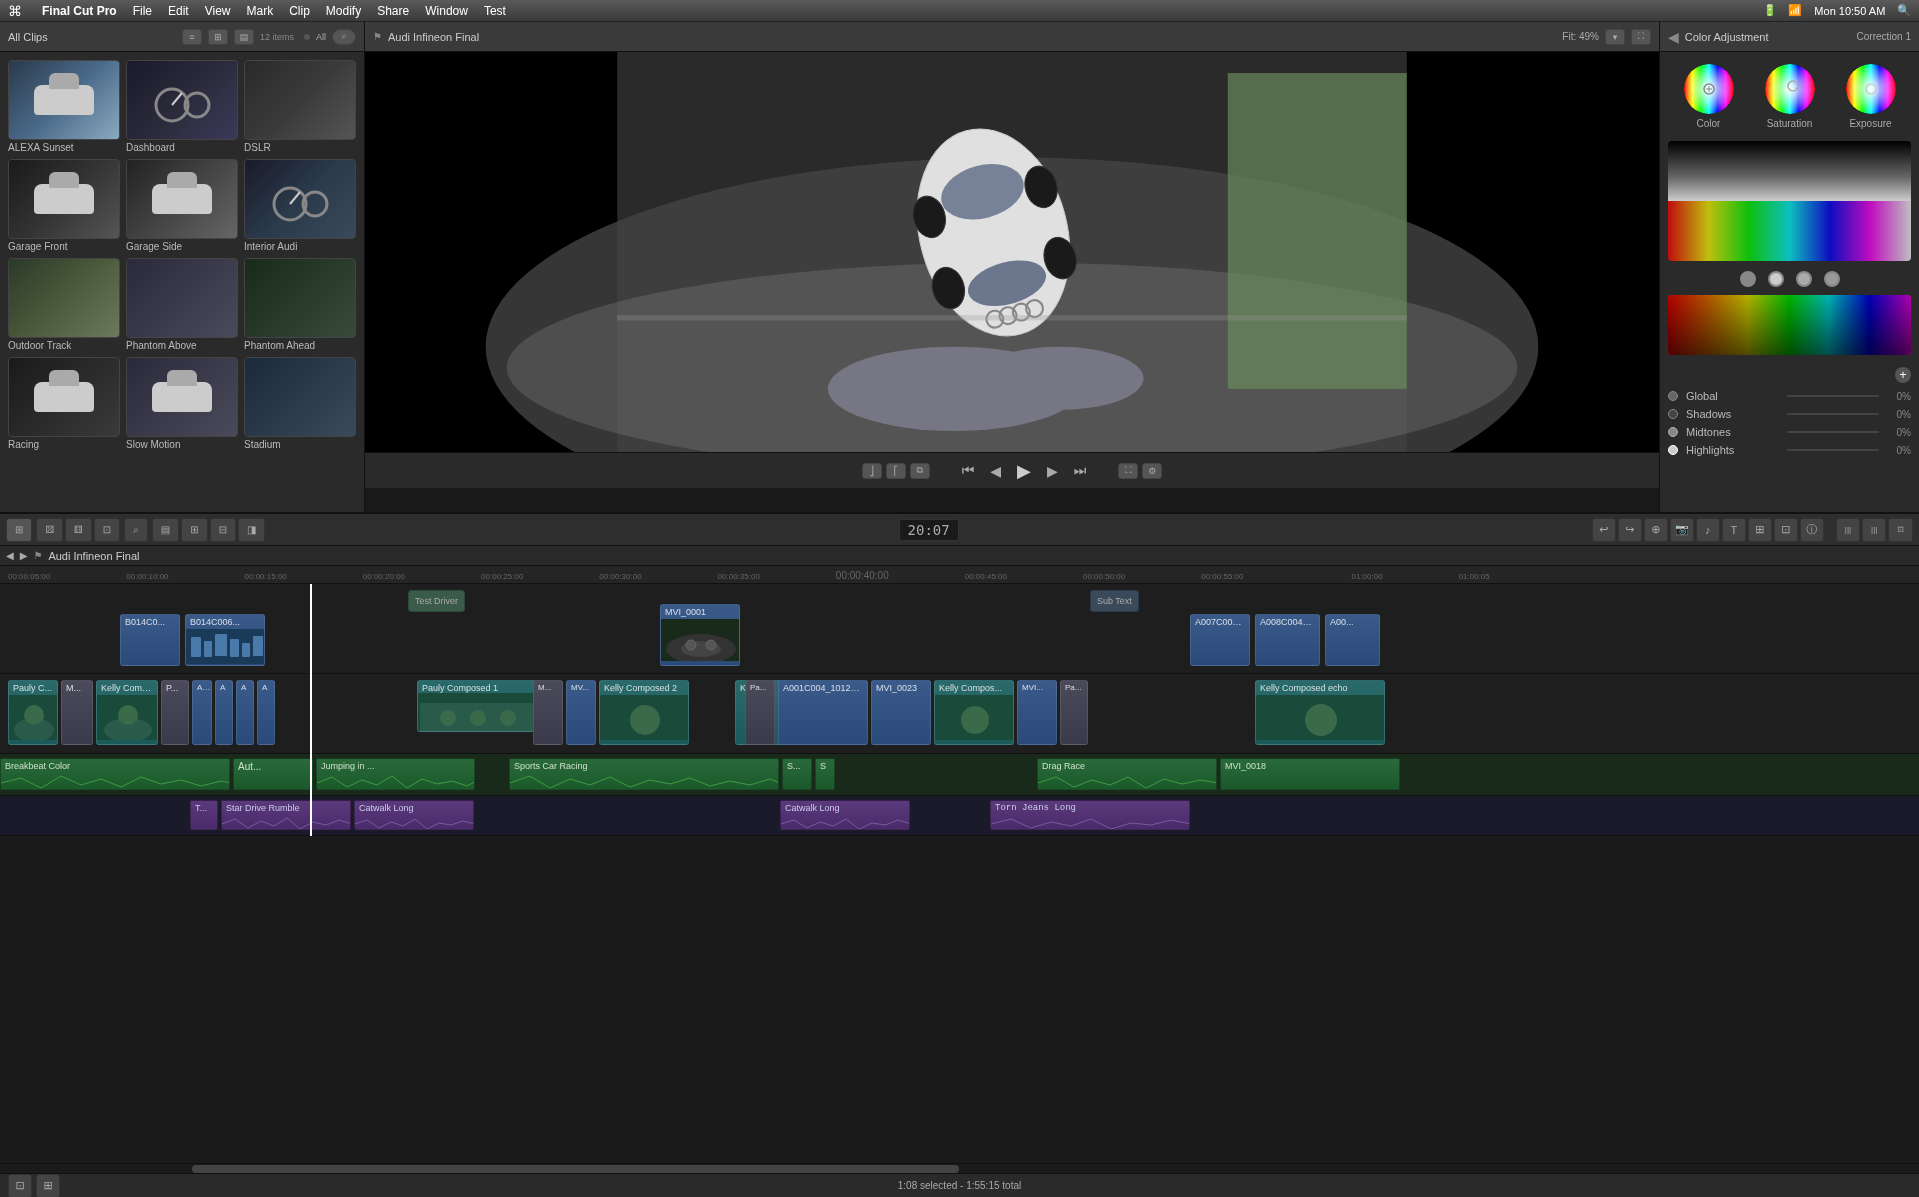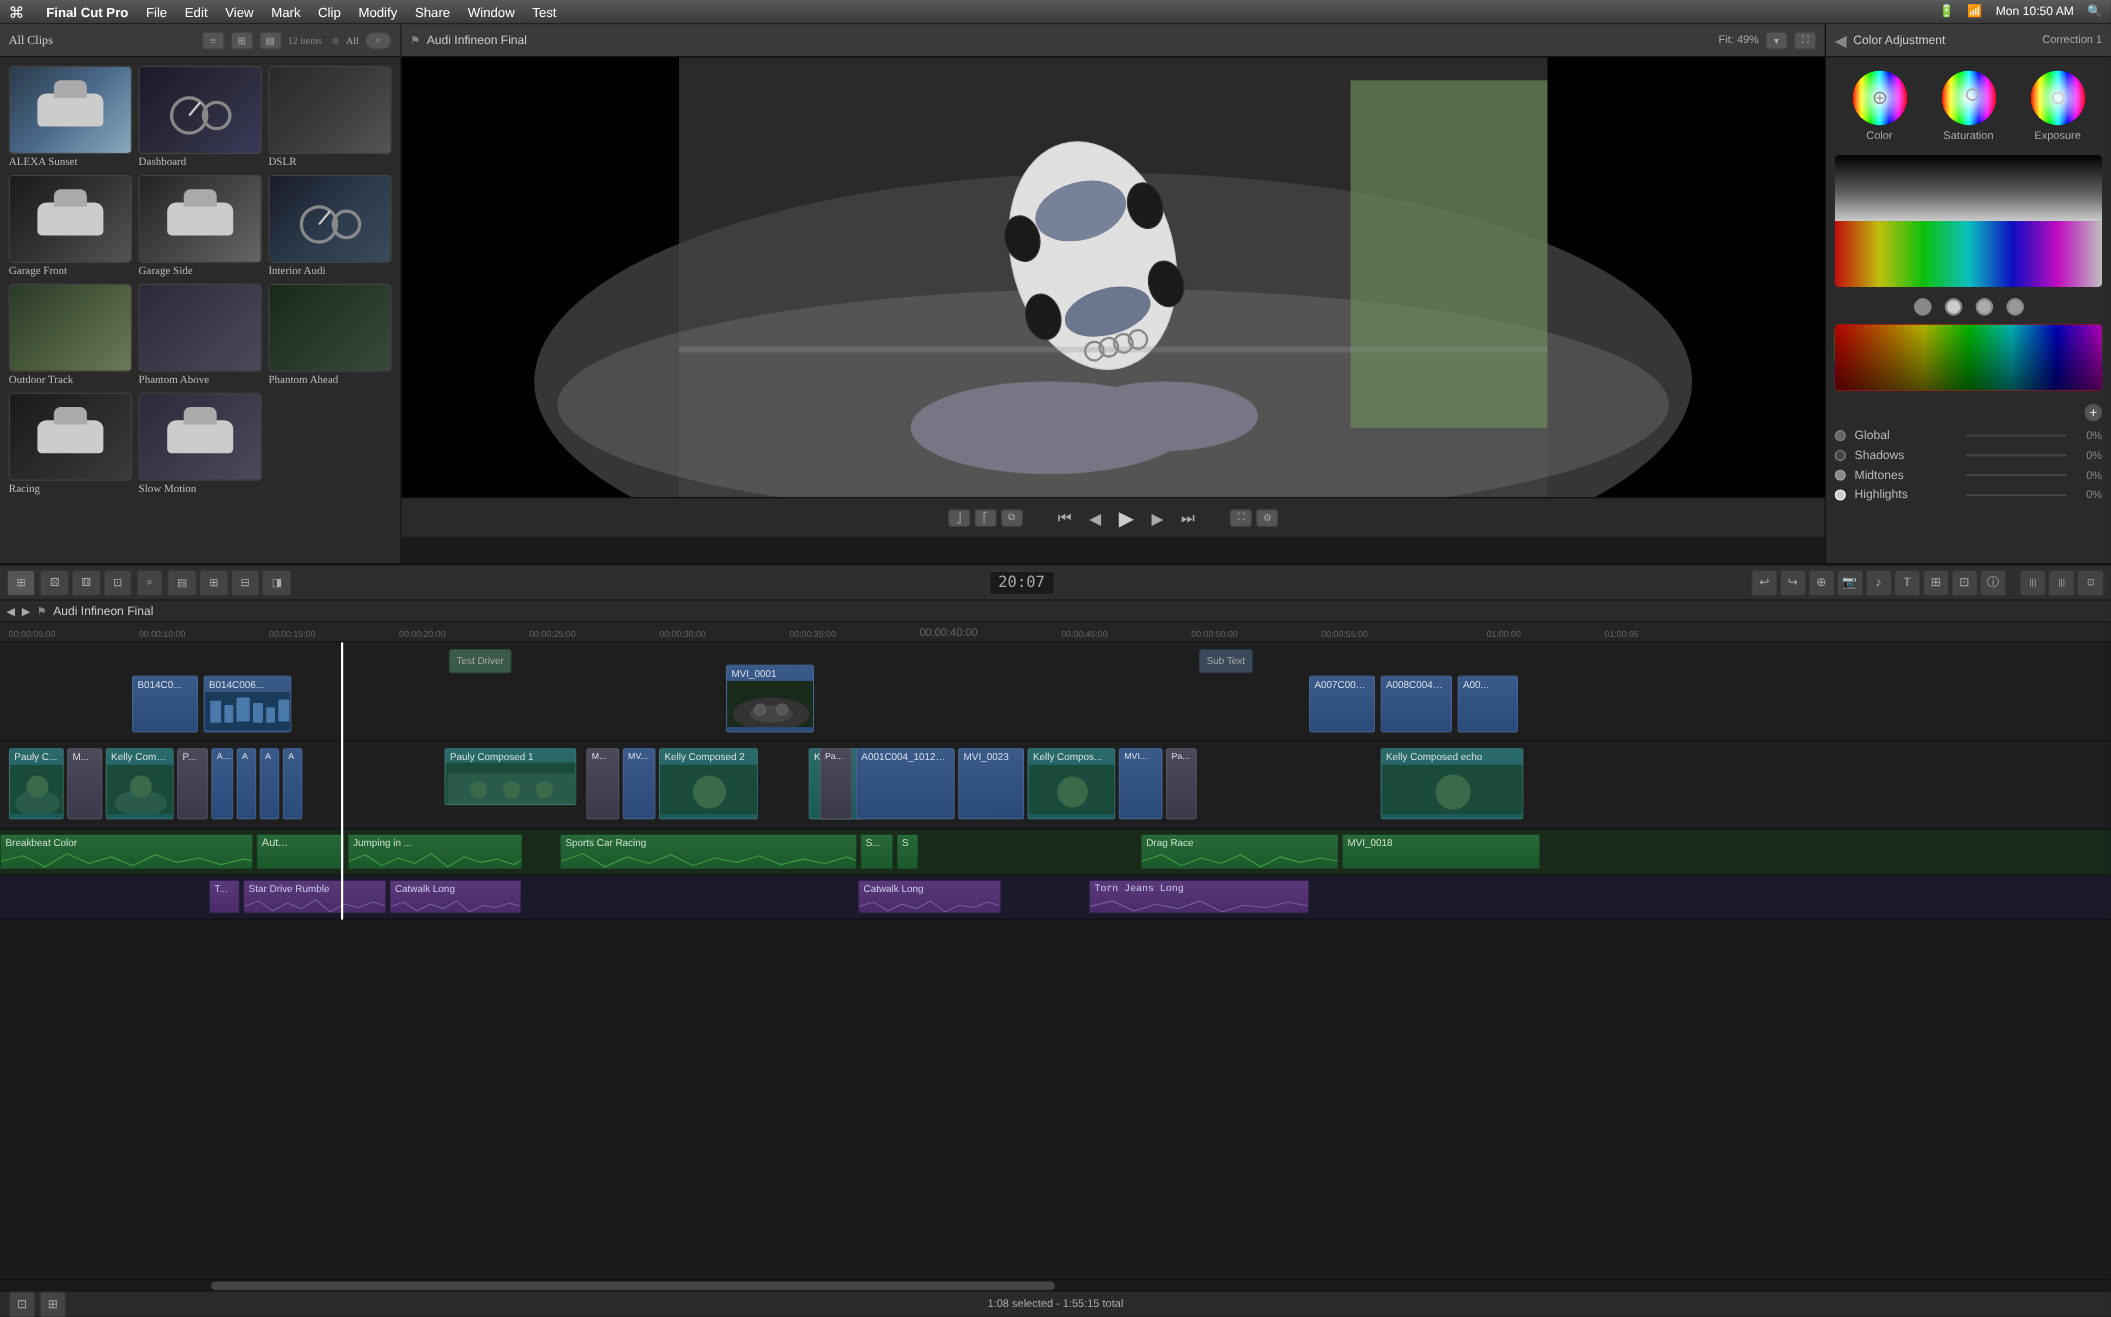--- a/index.html
+++ b/index.html
@@ -44,21 +44,20 @@
     }
 
     
     #browser-panel {
       width: 365px;
       background: #2a2a2a;
       border-right: 1px solid #111;
       display: flex;
       flex-direction: column;
       flex-shrink: 0;
-      font-family: Liberation Serif, serif;
     }
 
     #browser-toolbar {
       height: 30px;
       background: #3a3a3a;
       display: flex;
       align-items: center;
       padding: 0 8px;
       gap: 6px;
       border-bottom: 1px solid #111;
@@ -637,20 +636,26 @@
           </div>
           <div class="clip-label">Racing</div>
         </div>
         <div class="clip-item">
           <div class="clip-thumb">
             <div class="clip-thumb-inner thumb-slow-motion" style="width: 100%; height: 100%;">
               <div class="thumb-car-shape"></div>
             </div>
           </div>
           <div class="clip-label">Slow Motion</div>
+        </div>
+        <div class="clip-item">
+          <div class="clip-thumb">
+            <div class="clip-thumb-inner thumb-stadium" style="width: 100%; height: 100%;"></div>
+          </div>
+          <div class="clip-label">Stadium</div>
         </div>
       </div>
   </div>
 
   <div id="center-panel">
     <div id="preview-toolbar">
       <span style="font-size:10px;color:#888;">⚑</span>
       <span class="preview-title">Audi Infineon Final</span>
       <span class="fit-label">Fit: 49%</span>
       <div class="toolbar-btn">▾</div>
@@ -1020,21 +1025,21 @@
         </div>
         <div class="clip-block clip-blue" style="left:215px;width:18px;top:6px;height:65px;">
           <div class="clip-block-label" style="font-size:8px;">A</div>
         </div>
         <div class="clip-block clip-blue" style="left:236px;width:18px;top:6px;height:65px;">
           <div class="clip-block-label" style="font-size:8px;">A</div>
         </div>
         <div class="clip-block clip-blue" style="left:257px;width:18px;top:6px;height:65px;">
           <div class="clip-block-label" style="font-size:8px;">A</div>
         </div>
-        <div class="clip-block clip-teal" style="left:404px;width:120px;top:6px;height:52px;justify-content:space-between;">
+        <div class="clip-block clip-teal" style="left:417px;width:120px;top:6px;height:52px;justify-content:space-between;">
           <div class="clip-block-label">Pauly Composed 1</div>
           <div style="width:120px;height:45px;overflow:hidden;">
             <svg width="120" height="45">
                 <rect width="120" height="45" fill="#1a4a3a"></rect>
             <rect x="2" y="10" width="116" height="30" fill="#2a5a4a" rx="2"></rect>
             <circle cx="30" cy="25" r="8" fill="#3a6a4a"></circle>
             <circle cx="60" cy="25" r="8" fill="#3a6a4a"></circle>
             <circle cx="90" cy="25" r="8" fill="#3a6a4a"></circle>
             </svg>
           </div>

